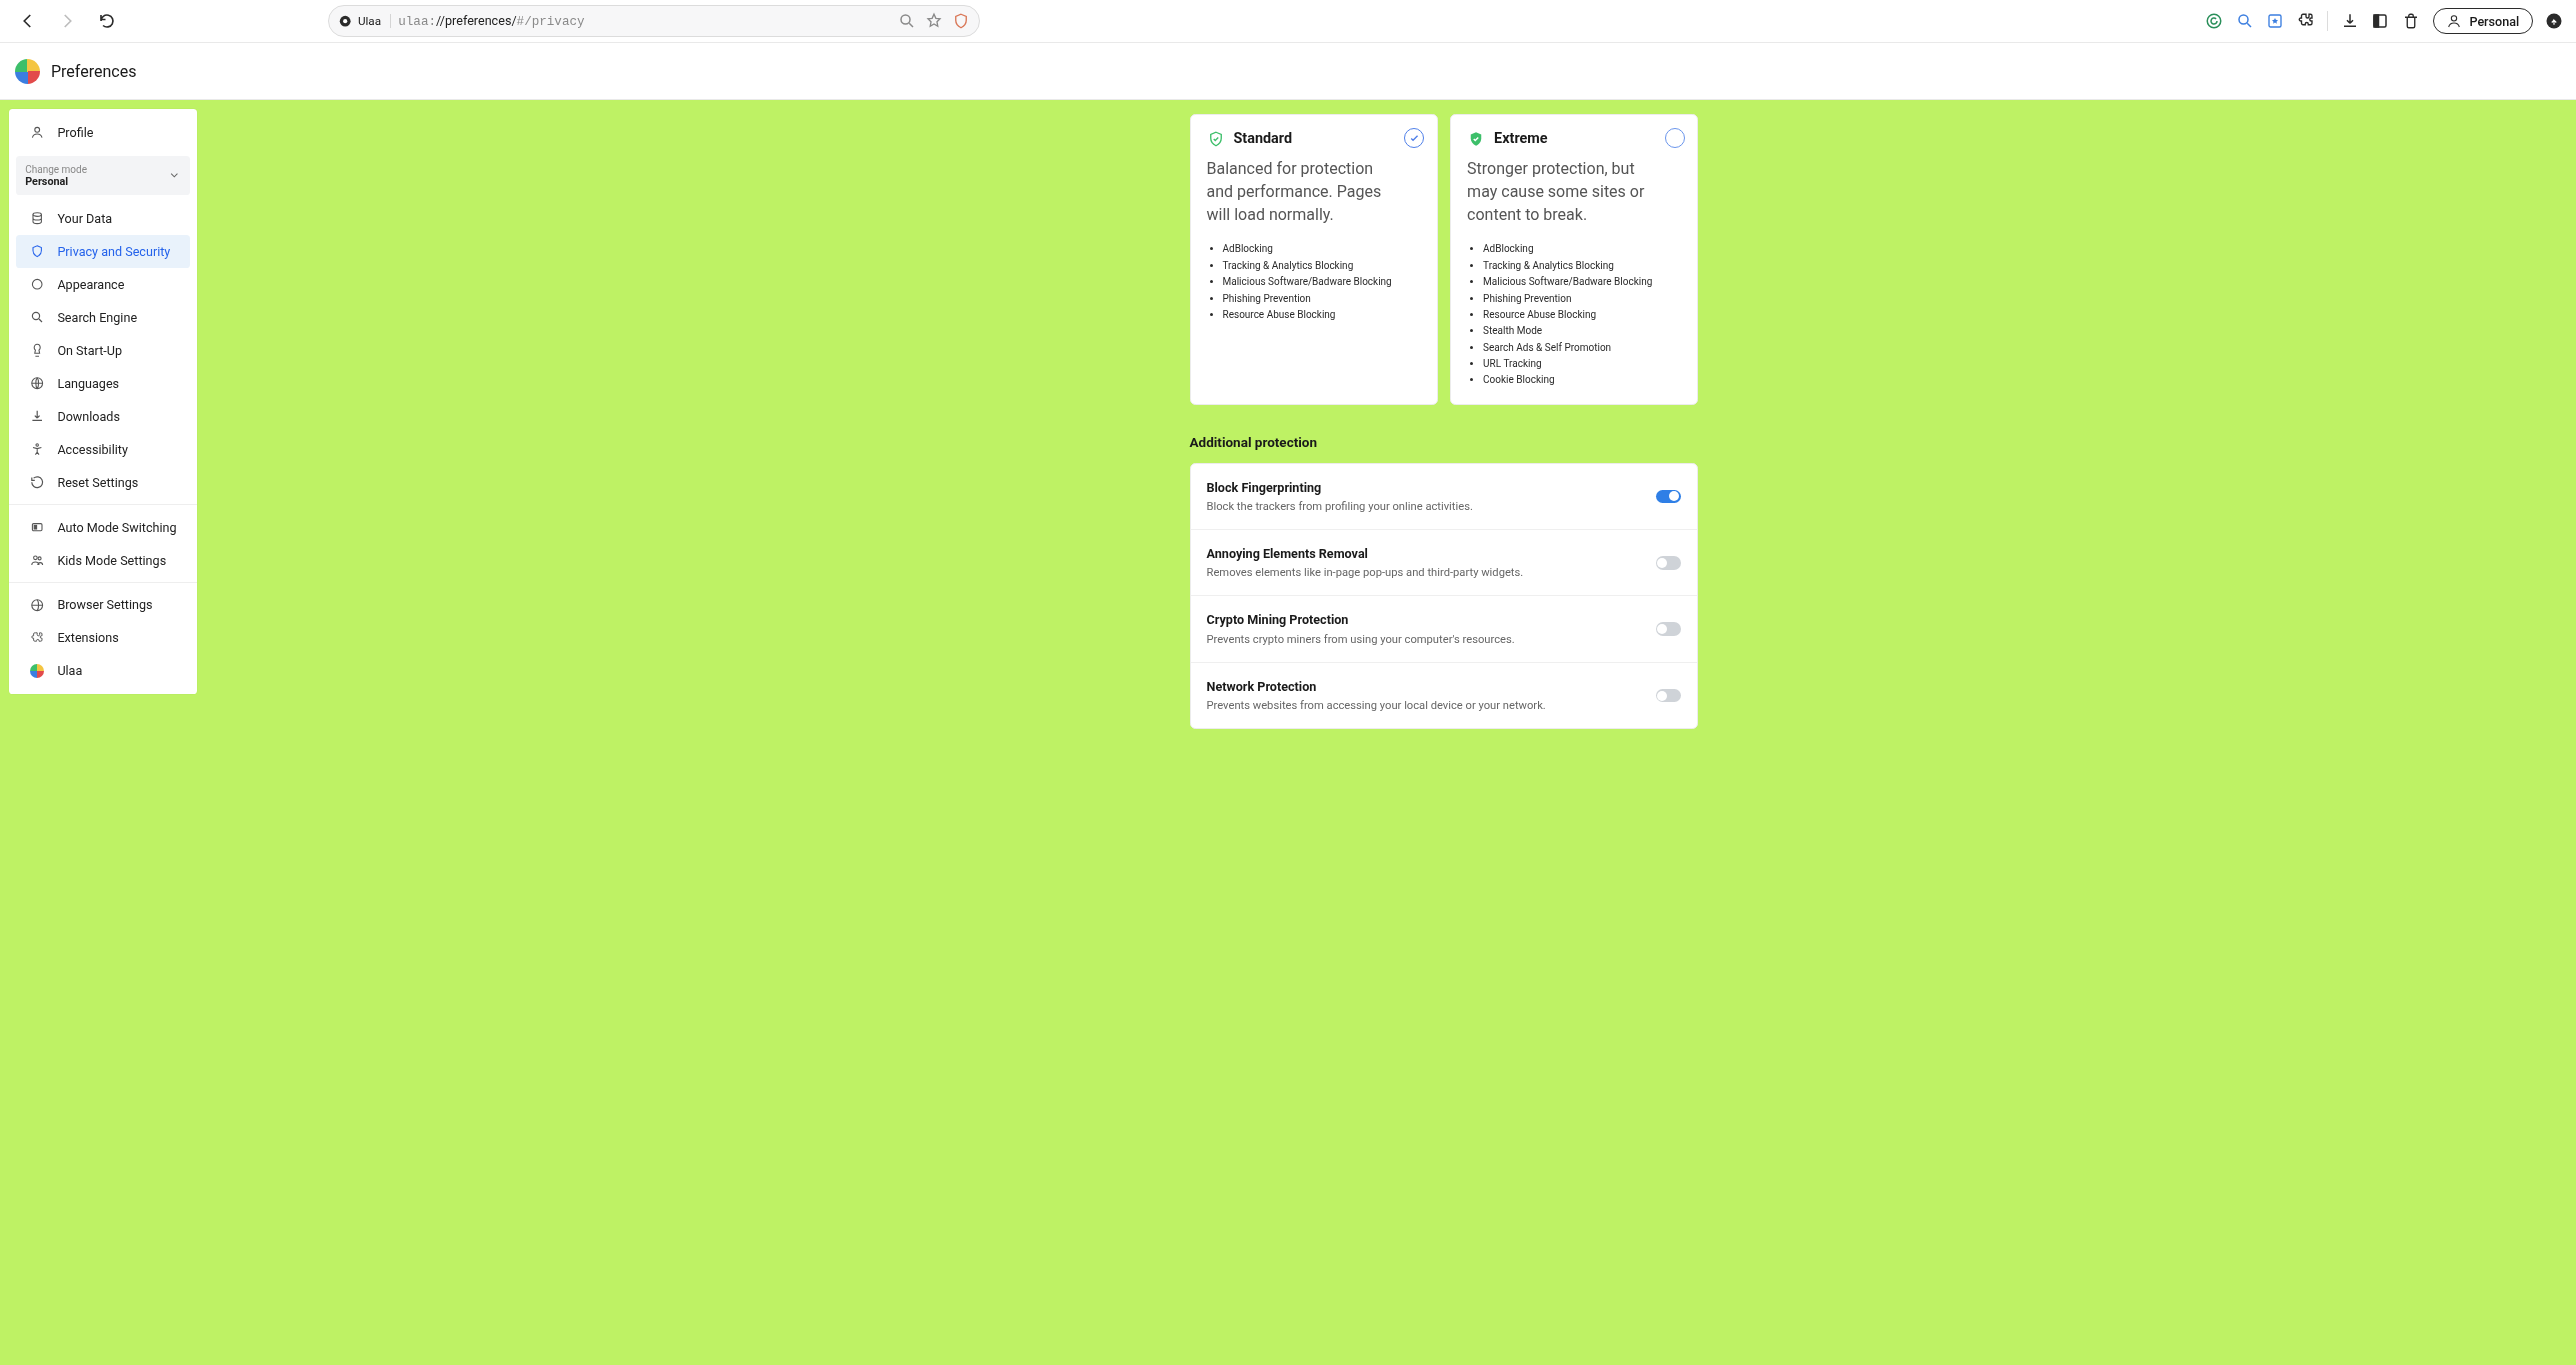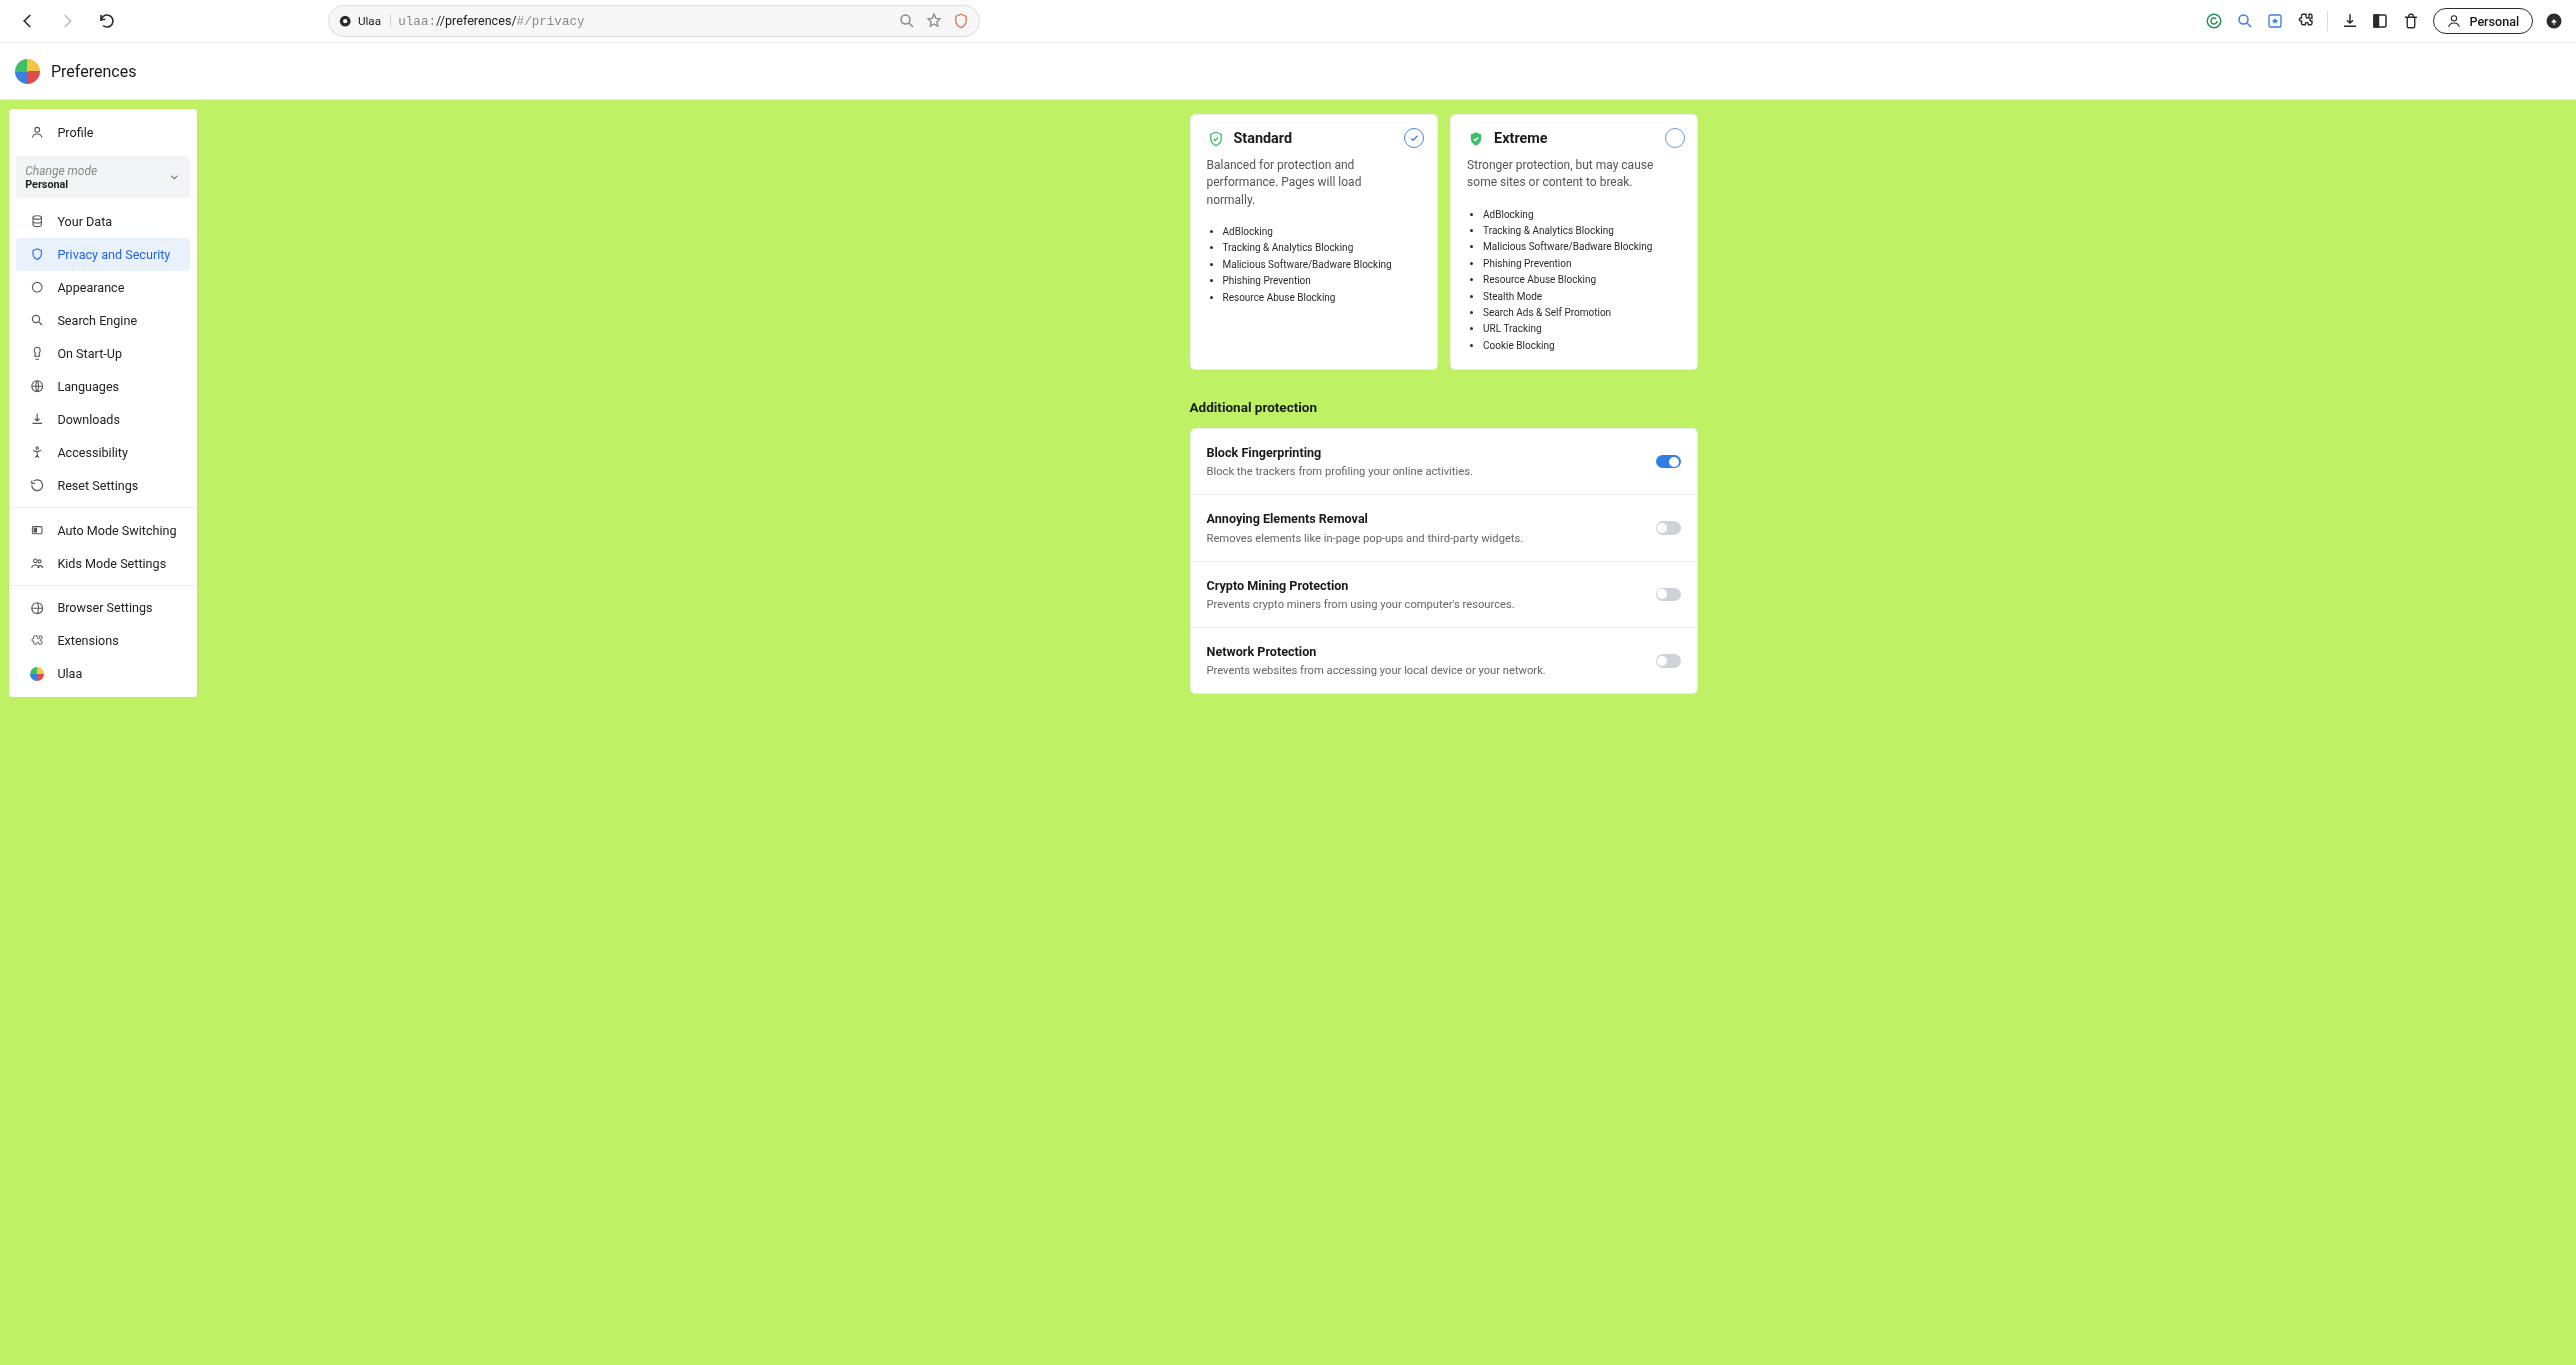--- a/index.html
+++ b/index.html
@@ -28,31 +28,31 @@
 
 
 .viewport { display: flex; background: #bef264; min-height: calc(100vh - 43px - 57px); justify-content: center; }
 .sidebar { width: 188px; margin: 9px 0 9px 9px; background: #fff; border-radius: 3.6px; box-shadow: 0 0 0 0.9px rgba(0,0,0,0.02); padding-bottom: 7.2px; align-self: flex-start; }
 .side-item { display: flex; align-items: center; gap: 12.6px; padding: 9px 12.6px; font-size: 12.6px; color: #222; cursor: pointer; border-radius: 3.6px; margin: 0 7.2px; }
 .side-item .si-icon { width: 16px; display: flex; align-items: center; justify-content: center; color: #555; }
 .side-item.active { background: #e9f2fb; color: #2563eb; }
 .side-item.active .si-icon { color: #2563eb; }
 .side-divider { height: 0.9px; background: #eee; margin: 5.4px 0; }
 .mode-box { margin: 7.2px; background: #f3f4f6; border-radius: 3.6px; padding: 7.2px 9px; display: flex; align-items: center; justify-content: space-between; cursor:pointer; }
-.mode-box .mb-label { font-size: 12px; color: #888; font-style: italic; }
+.mode-box .mb-label { font-size: 10px; color: #888; }
 .mode-box .mb-value { font-size: 10.8px; font-weight: 700; color: #222; }
 
 
 .main { flex: 1; padding: 14.4px 18px 36px 18px; }
 .content { max-width: 1040px; margin: 0 auto; padding-left: 323px; }
 .cards-row { display: flex; gap: 12.6px; }
 .card { flex: 0 0 248px; background: #fff; border: 0.9px solid #ececec; border-radius: 5.4px; padding: 14.4px 16px 16px; position: relative; }
 .card-head { display: flex; align-items: center; gap: 9px; }
 .card-title { font-size: 14.4px; font-weight: 700; }
-.card-desc { margin-top: 9px; font-size: 12px; color: #555; line-height: 1.45; max-width: 188px; }
+.card-desc { margin-top: 9px; font-size: 16px; color: #555; line-height: 1.45; max-width: 188px; }
 .card ul { margin-top: 14.4px; padding-left: 16px; }
 .card li { font-size: 10px; color: #2a2a2a; padding: 2.7px 0; }
 .radio-circle { position: absolute; right: 12.6px; top: 12.6px; width: 20px; height: 20px; border: 1.8px solid #4f7fe9; border-radius: 50%; display: flex; align-items: center; justify-content: center; color: #4f7fe9; background:#fff; }
 
 .section-heading { font-size: 13.5px; font-weight: 700; margin: 29px 0 12.6px; }
 .toggle-card { background: #fff; border: 0.9px solid #ececec; border-radius: 5.4px; overflow: hidden; width: 508px; }
 .toggle-row { padding: 16px 16px; display: flex; align-items: center; justify-content: space-between; border-bottom: 0.9px solid #efefef; }
 .toggle-row:last-child { border-bottom: none; }
 .toggle-row .t-title { font-size: 12.6px; font-weight: 700; }
 .toggle-row .t-desc { font-size: 11.2px; color: #666; margin-top: 5.4px; }

